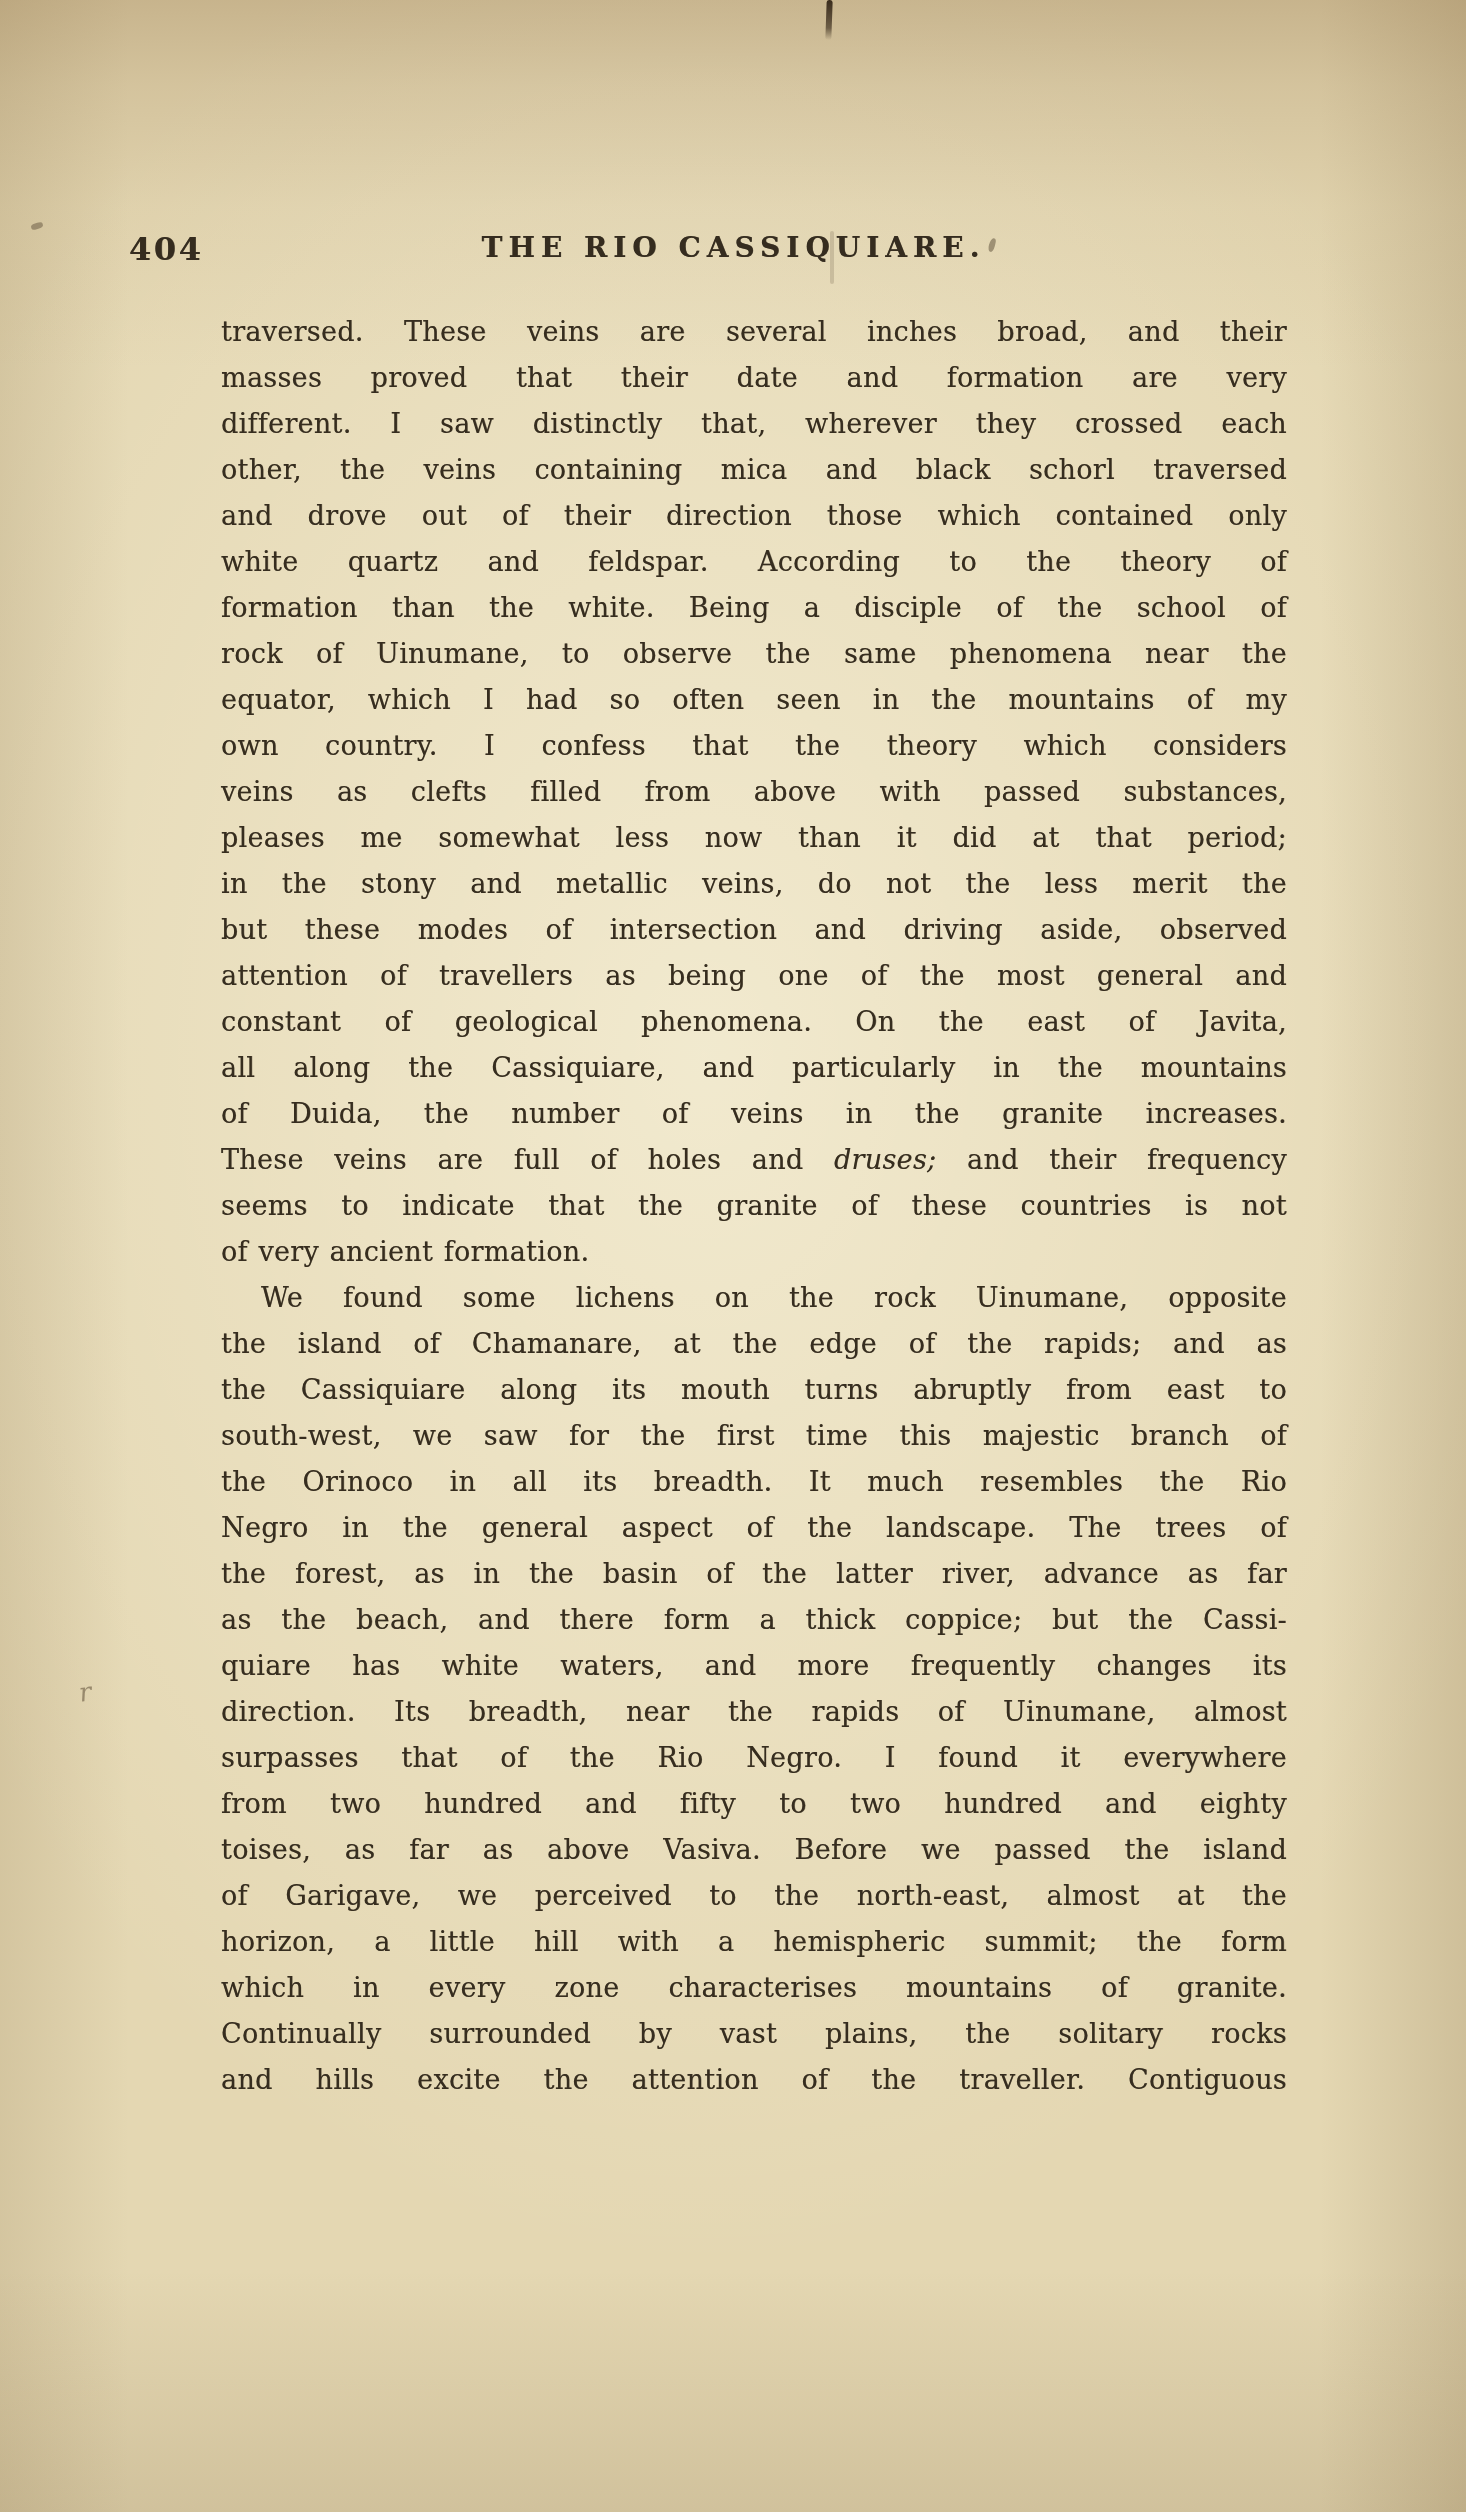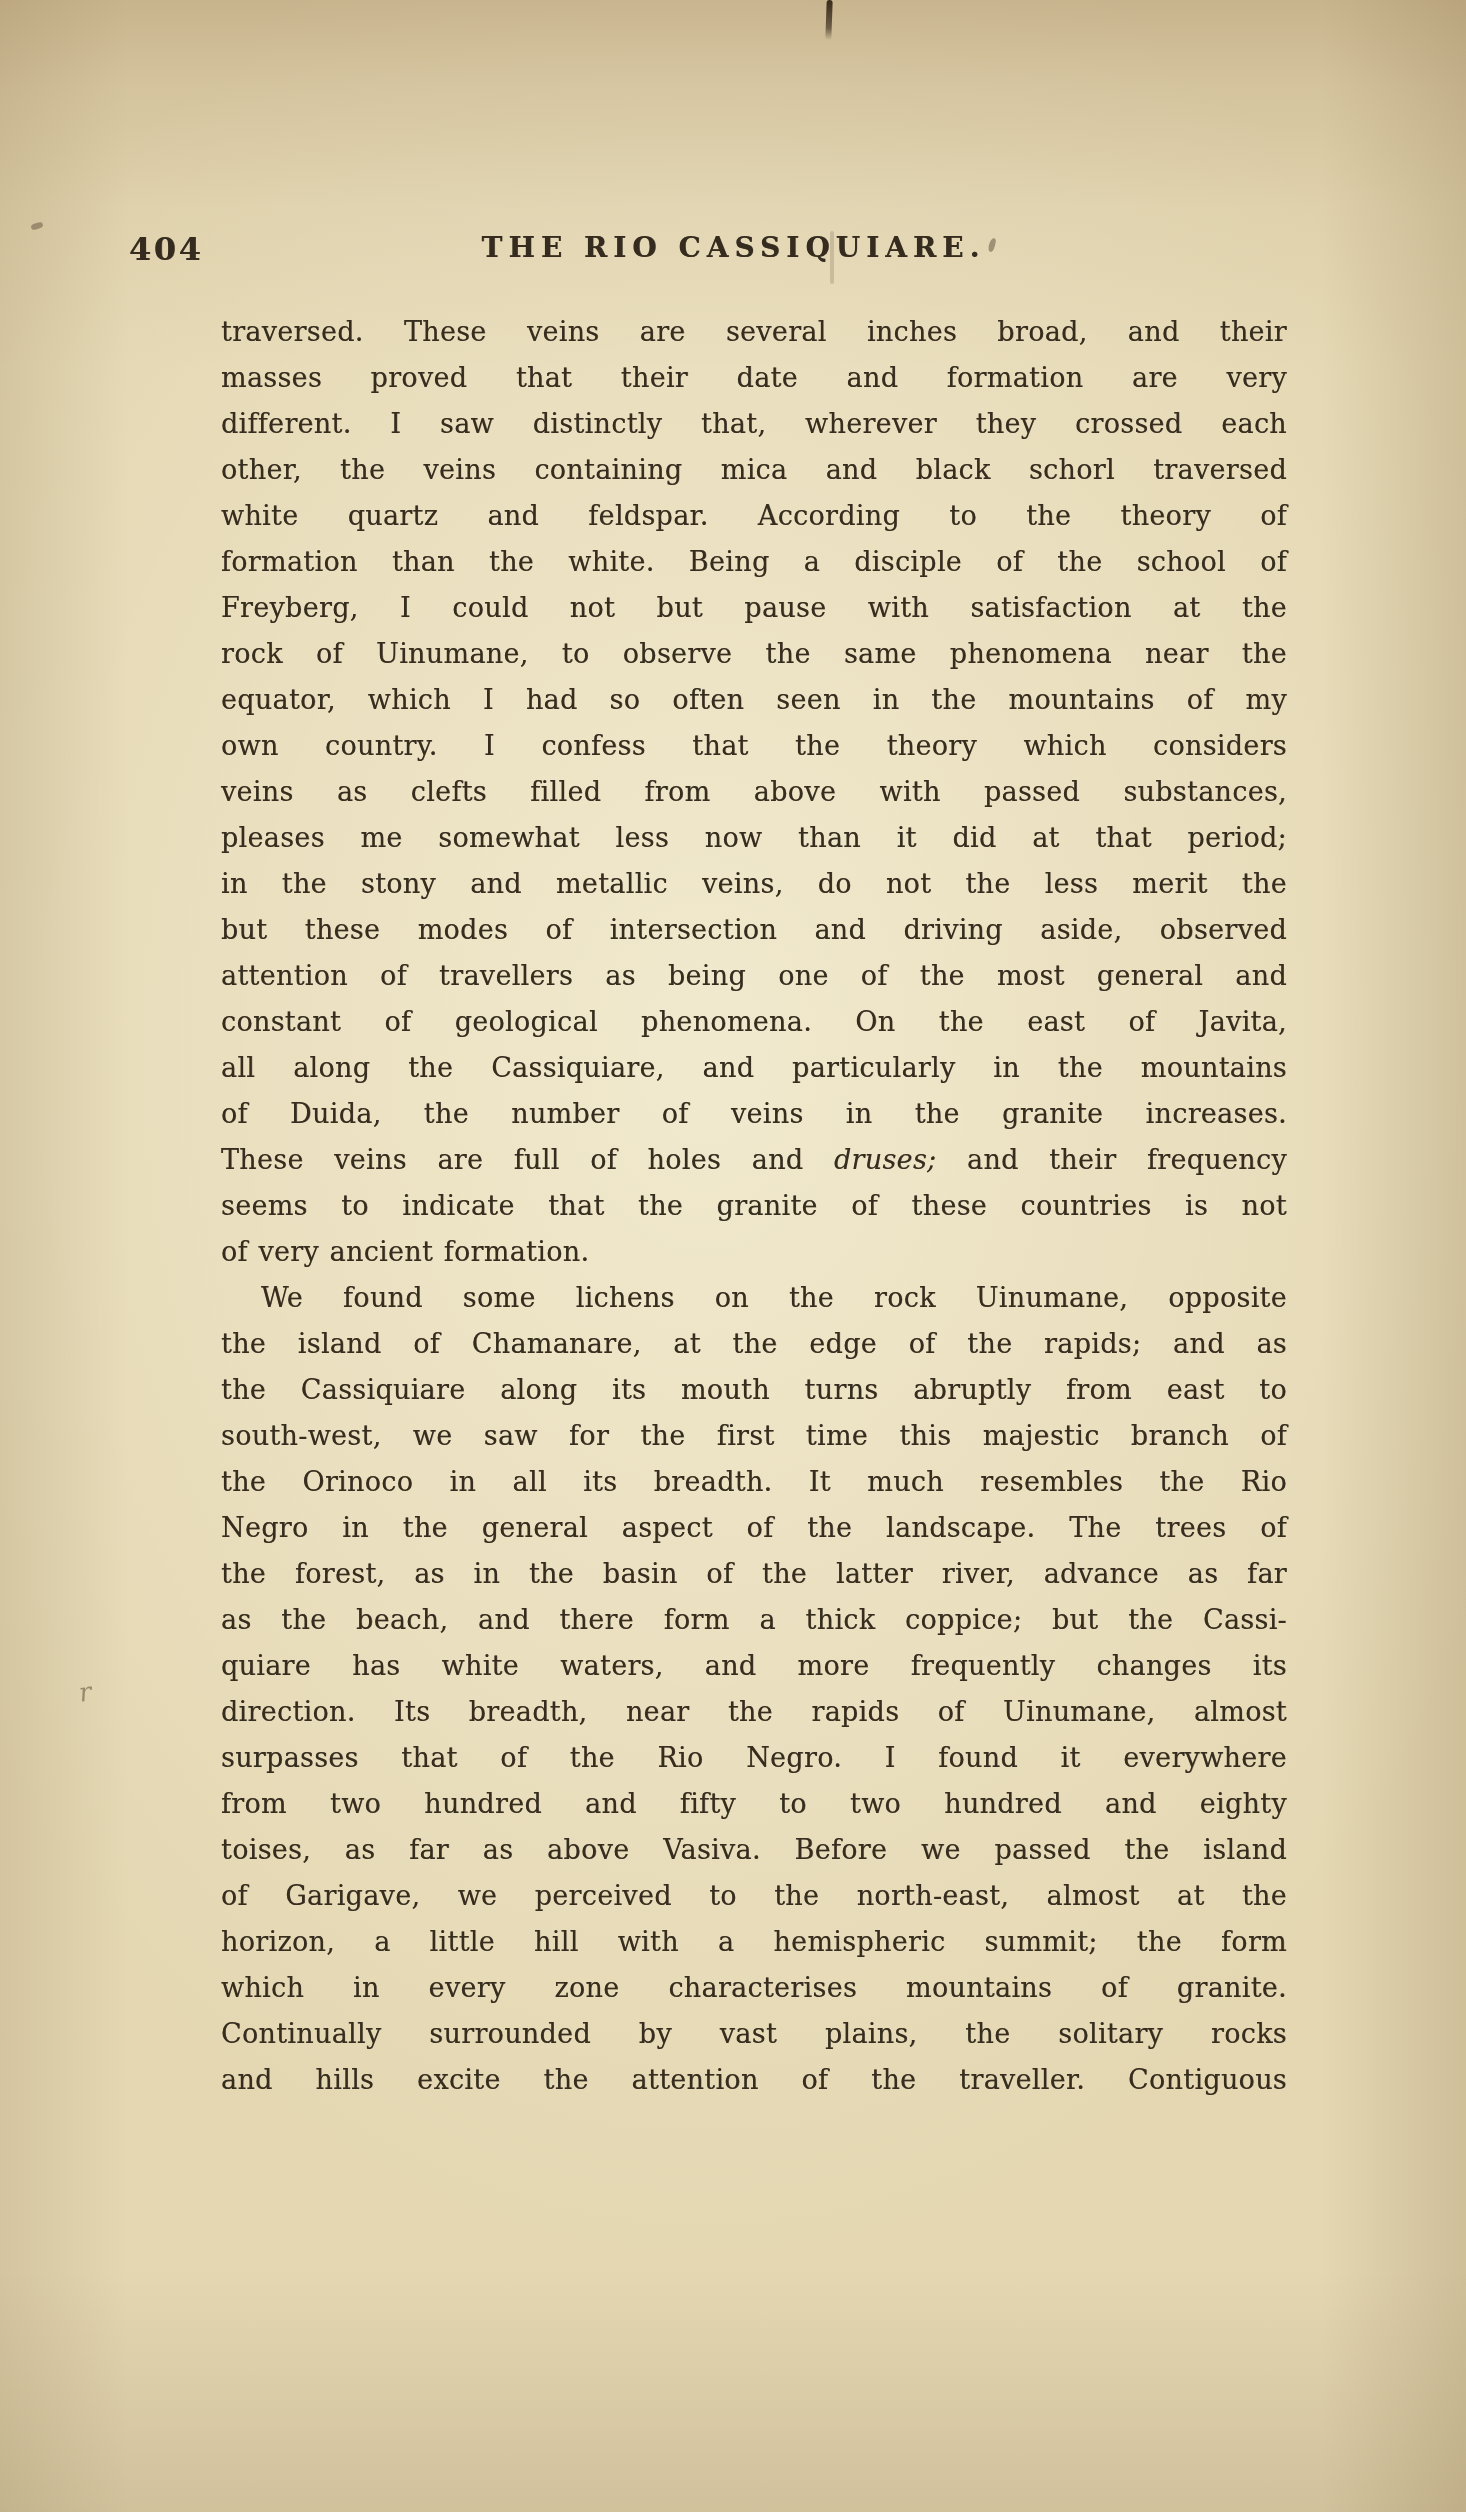--- a/index.html
+++ b/index.html
@@ -81,23 +81,23 @@
     <span class="runtitle">THE RIO CASSIQUIARE.</span>
     <span class="title-speck"></span>
   </header>
 
   <main class="bodytext">
     <section class="para">
         <div class="line">traversed.  These veins are several inches broad, and their</div>
         <div class="line">masses proved that their date and formation are very</div>
         <div class="line">different.  I saw distinctly that, wherever they crossed each</div>
         <div class="line">other, the veins containing mica and black schorl traversed</div>
+        <div class="line">and drove out of their direction those which contained only</div>
         <div class="line">white quartz and feldspar.  According to the theory of</div>
         <div class="line">formation than the white.  Being a disciple of the school of</div>
-        <div class="line">Freyberg, I could not but pause with satisfaction at the</div>
         <div class="line">rock of Uinumane, to observe the same phenomena near the</div>
         <div class="line">equator, which I had so often seen in the mountains of my</div>
         <div class="line">own country.  I confess that the theory which considers</div>
         <div class="line">veins as clefts filled from above with passed substances,</div>
         <div class="line">pleases me somewhat less now than it did at that period;</div>
         <div class="line">in the stony and metallic veins, do not the less merit the</div>
         <div class="line">but these modes of intersection and driving aside, observed</div>
         <div class="line">attention of travellers as being one of the most general and</div>
         <div class="line">constant of geological phenomena.  On the east of Javita,</div>
         <div class="line">all along the Cassiquiare, and particularly in the mountains</div>

